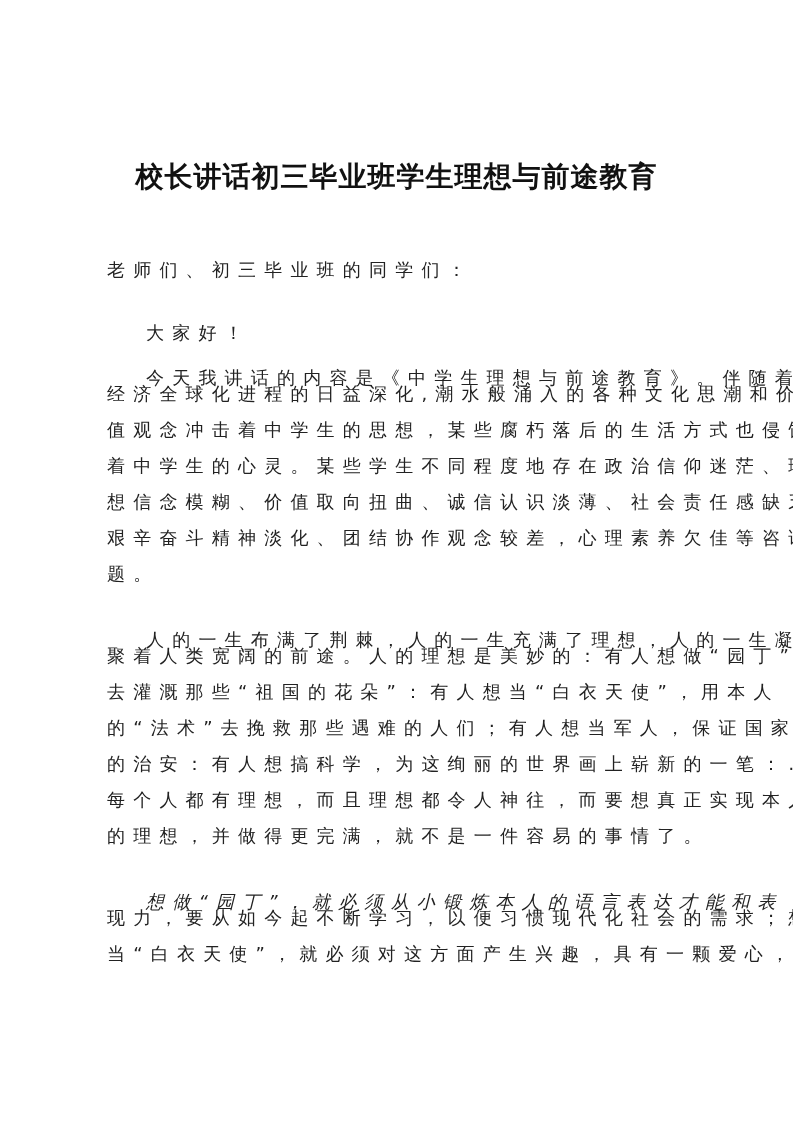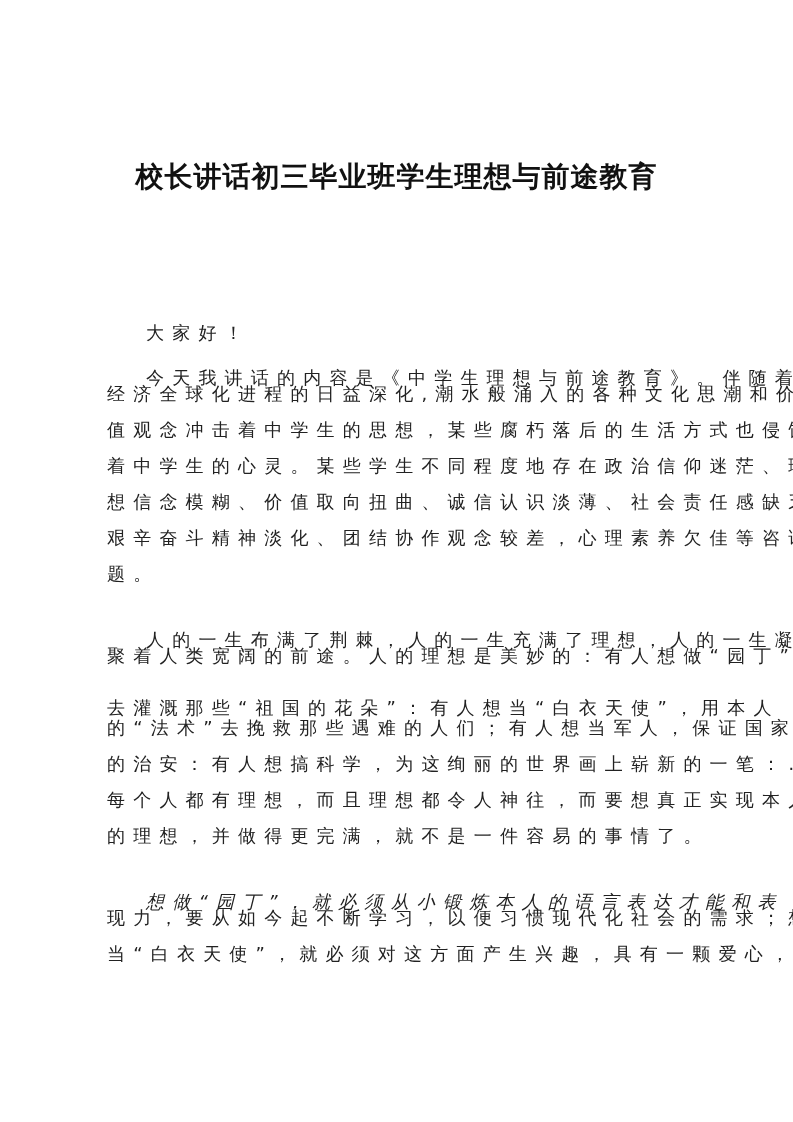--- a/index.html
+++ b/index.html
@@ -47,36 +47,37 @@
     }
     .indent { left: 146px; margin-top: 20px; }
   </style>
 </head>
 <body>
 
 <div class="page">
 
   <div class="title">校长讲话初三毕业班学生理想与前途教育</div>
 
+  <div class="line" style="top:258px;">老师们、初三毕业班的同学们：</div>
   <div class="line indent" style="top:301px;">大家好！</div>
 
   <div>
     <div class="line indent" style="top:346px;">今天我讲话的内容是《中学生理想与前途教育》。伴随着</div>
     <div class="line" style="top:382px;">经济全球化进程的日益深化,潮水般涌入的各种文化思潮和价</div>
     <div class="line" style="top:418px;">值观念冲击着中学生的思想，某些腐朽落后的生活方式也侵蚀</div>
     <div class="line" style="top:454px;">着中学生的心灵。某些学生不同程度地存在政治信仰迷茫、理</div>
     <div class="line" style="top:490px;">想信念模糊、价值取向扭曲、诚信认识淡薄、社会责任感缺乏、</div>
     <div class="line" style="top:526px;">艰辛奋斗精神淡化、团结协作观念较差，心理素养欠佳等咨询</div>
     <div class="line" style="top:562px;">题。</div>
   </div>
 
   <div>
     <div class="line indent" style="top:608px;">人的一生布满了荆棘，人的一生充满了理想，人的一生凝</div>
     <div class="line" style="top:644px;">聚着人类宽阔的前途。人的理想是美妙的：有人想做“园丁”，</div>
-    <div class="line" style="top:680px;margin-top:16px;">去灌溉那些“祖国的花朵”：有人想当“白衣天使”，用本人</div>
+    <div class="line" style="top:680px;">去灌溉那些“祖国的花朵”：有人想当“白衣天使”，用本人</div>
     <div class="line" style="top:716px;">的“法术”去挽救那些遇难的人们；有人想当军人，保证国家</div>
     <div class="line" style="top:752px;">的治安：有人想搞科学，为这绚丽的世界画上崭新的一笔：……</div>
     <div class="line" style="top:788px;">每个人都有理想，而且理想都令人神往，而要想真正实现本人</div>
     <div class="line" style="top:824px;text-align:center;">的理想，并做得更完满，就不是一件容易的事情了。</div>
   </div>
 
   <div>
     <div class="line indent" style="top:870px;font-style:italic;">想做“园丁”，就必须从小锻炼本人的语言表达才能和表</div>
     <div class="line" style="top:906px;">现力，要从如今起不断学习，以便习惯现代化社会的需求；想</div>
     <div class="line" style="top:942px;">当“白衣天使”，就必须对这方面产生兴趣，具有一颗爱心，</div>

